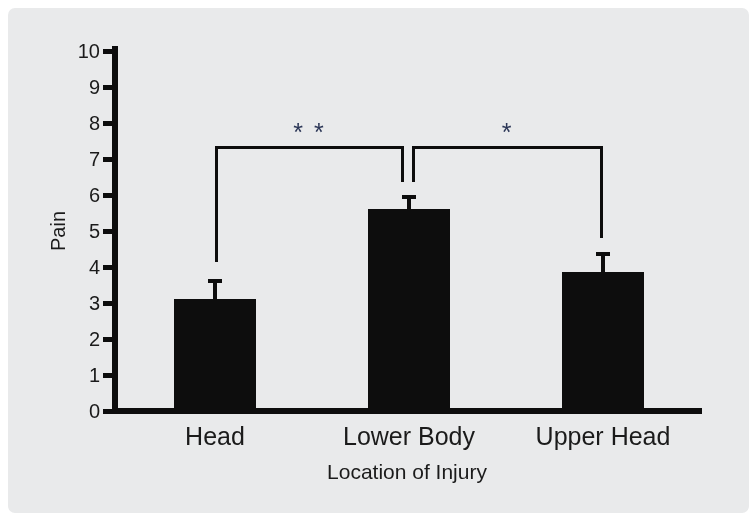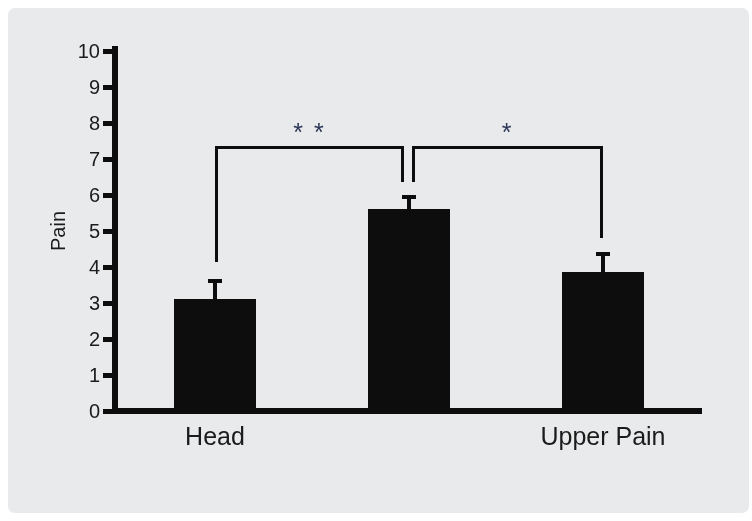--- a/index.html
+++ b/index.html
@@ -40,20 +40,21 @@
 </style>
 </head>
 <body>
 
 <div class="panel"></div>
 
 <div class="plot" id="plot">
   <div class="abs ink" style="left:112px;top:46px;width:6px;height:368px;"></div>
   <div class="abs ink" style="left:112px;top:408px;width:590px;height:6px;"></div>
   <div class="abs txt ylab">Pain</div>
+  <div class="abs txt xlab">Location of Injury</div>
 <div class="abs ink" style="left: 103px; top: 408.5px; width: 9px; height: 5px;"></div>
     <div class="abs txt ytick-label" style="left: 40px; top: 399px;">0</div>
     <div class="abs ink" style="left: 103px; top: 372.5px; width: 9px; height: 5px;"></div>
     <div class="abs txt ytick-label" style="left: 40px; top: 363px;">1</div>
     <div class="abs ink" style="left: 103px; top: 336.5px; width: 9px; height: 5px;"></div>
     <div class="abs txt ytick-label" style="left: 40px; top: 327px;">2</div>
     <div class="abs ink" style="left: 103px; top: 300.5px; width: 9px; height: 5px;"></div>
     <div class="abs txt ytick-label" style="left: 40px; top: 291px;">3</div>
     <div class="abs ink" style="left: 103px; top: 264.5px; width: 9px; height: 5px;"></div>
     <div class="abs txt ytick-label" style="left: 40px; top: 255px;">4</div>
@@ -69,24 +70,25 @@
     <div class="abs txt ytick-label" style="left: 40px; top: 75px;">9</div>
     <div class="abs ink" style="left: 103px; top: 48.5px; width: 9px; height: 5px;"></div>
     <div class="abs txt ytick-label" style="left: 40px; top: 39px;">10</div>
     <div class="abs " style="left: 174px; top: 299.4px; width: 82px; height: 111.6px; background: rgb(13, 13, 13);"></div>
     <div class="abs " style="left: 213px; top: 281.4px; width: 4px; height: 22px; background: rgb(13, 13, 13);"></div>
     <div class="abs " style="left: 208px; top: 279.4px; width: 14px; height: 4px; background: rgb(13, 13, 13);"></div>
     <div class="abs txt cat-label" style="left: 125px; top: 423px;">Head</div>
     <div class="abs " style="left: 368px; top: 209.4px; width: 82px; height: 201.6px; background: rgb(13, 13, 13);"></div>
     <div class="abs " style="left: 407px; top: 196.8px; width: 4px; height: 16.6px; background: rgb(13, 13, 13);"></div>
     <div class="abs " style="left: 402px; top: 194.8px; width: 14px; height: 4px; background: rgb(13, 13, 13);"></div>
+    <div class="abs txt cat-label" style="left: 319px; top: 423px;">Lower Body</div>
     <div class="abs " style="left: 562px; top: 272.4px; width: 82px; height: 138.6px; background: rgb(13, 13, 13);"></div>
     <div class="abs " style="left: 601px; top: 254.4px; width: 4px; height: 22px; background: rgb(13, 13, 13);"></div>
     <div class="abs " style="left: 596px; top: 252.4px; width: 14px; height: 4px; background: rgb(13, 13, 13);"></div>
-    <div class="abs txt cat-label" style="left: 513px; top: 423px;">Upper Pain</div>
+    <div class="abs txt cat-label" style="left: 513px; top: 423px;">Upper Head</div>
     <div class="abs ink" style="left: 215px; top: 146.4px; width: 189px; height: 3px;"></div>
     <div class="abs ink" style="left: 215px; top: 146.4px; width: 3px; height: 115.2px;"></div>
     <div class="abs ink" style="left: 401px; top: 146.4px; width: 3px; height: 36px;"></div>
     <div class="abs sig-label" style="left: 264.5px; top: 119.4px; color: rgb(44, 55, 87);">* *</div>
     <div class="abs ink" style="left: 412px; top: 146.4px; width: 191px; height: 3px;"></div>
     <div class="abs ink" style="left: 412px; top: 146.4px; width: 3px; height: 36px;"></div>
     <div class="abs ink" style="left: 600px; top: 146.4px; width: 3px; height: 91.8px;"></div>
     <div class="abs sig-label" style="left: 462.5px; top: 119.4px; color: rgb(44, 55, 87);">*</div>
   </div>
 

